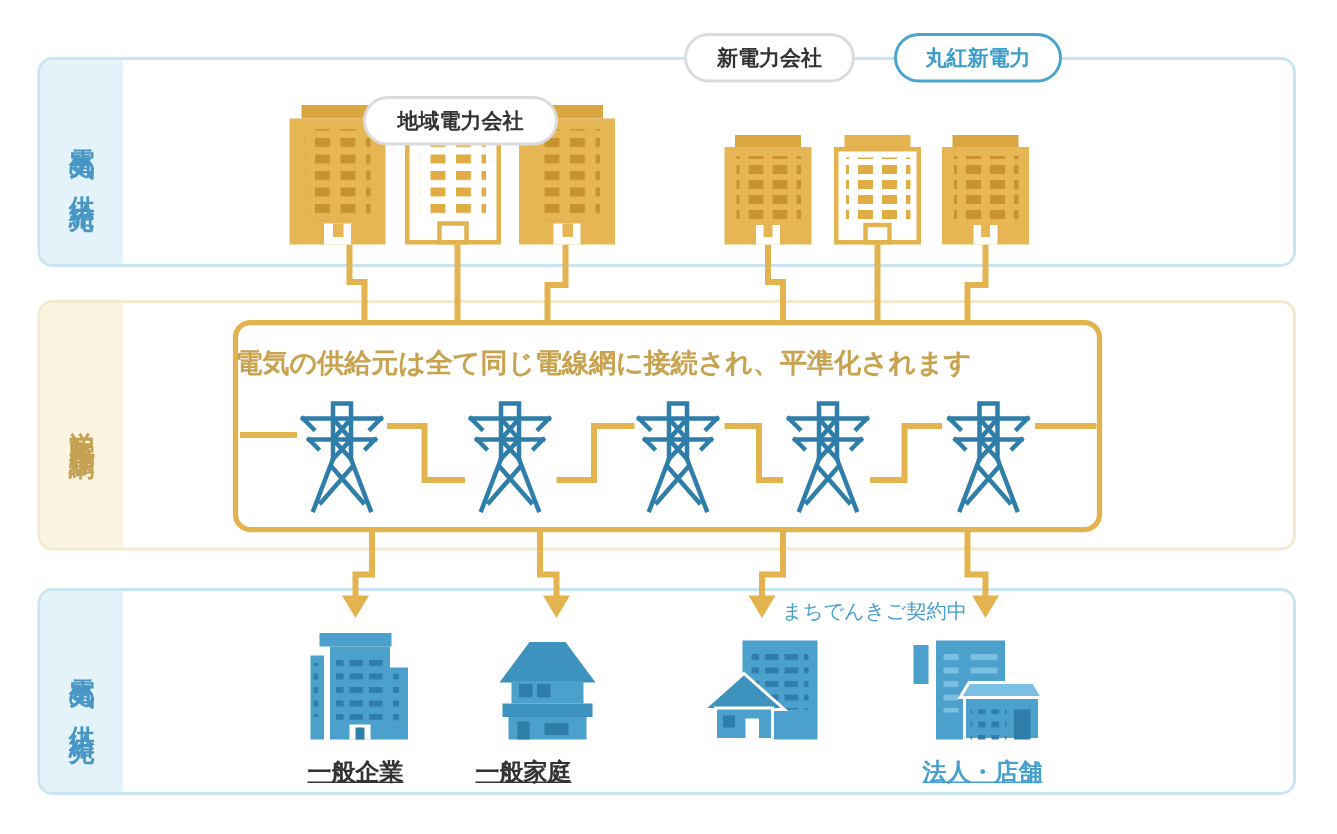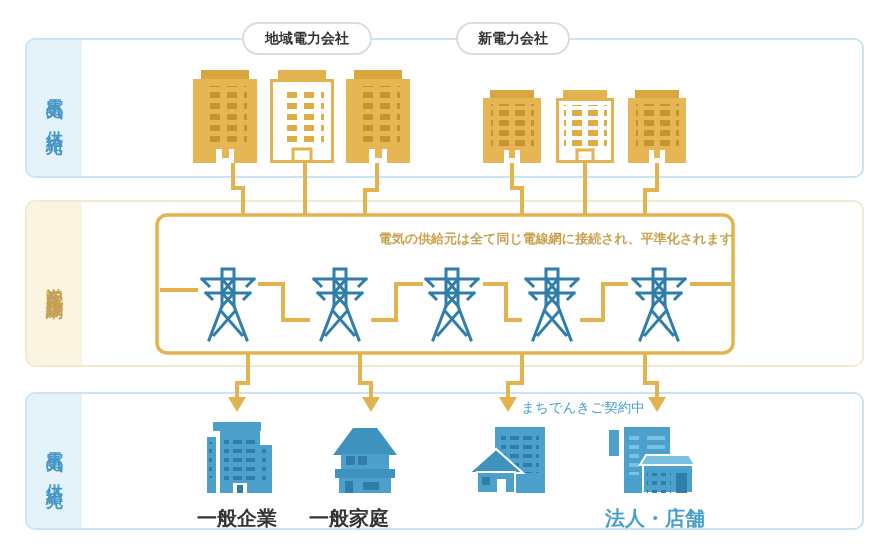--- a/index.html
+++ b/index.html
@@ -20,32 +20,32 @@
   .vlabel.gold{color:#c4a053;}
   #sec-source{top:38px;height:140px;}
   #sec-grid{top:200px;height:167px;}
   #sec-dest{top:392px;height:138px;}
   
   .pill{position:absolute;top:22px;height:33px;background:#fff;border-radius:18px;
         display:flex;align-items:center;justify-content:center;
         font-size:14px;font-weight:bold;color:#333;z-index:5;box-sizing:border-box;
         border:2px solid #dcdcdc;}
   .pill.highlight{border:2px solid #47a5d0;color:#3e9cc9;}
-  #pill-regional{left:242px;width:130px;}
+  #pill-regional{left:242px;width:130px;margin-top:42px;}
   #pill-newpower{left:456px;width:114px;text-align:right;}
   #pill-marubeni{left:596px;width:112px;}
   
   #art{position:absolute;left:0;top:0;z-index:3;}
   
-  .caption{position:absolute;left:157px;width:576px;top:230px;text-align:right;
-           font-size:13px;font-weight:bold;color:#c9a250;z-index:6;}
+  .caption{position:absolute;left:157px;width:576px;top:230px;text-align:left;
+           font-size:18px;font-weight:bold;color:#c9a250;z-index:6;}
   .contract{position:absolute;left:513px;width:140px;top:399px;text-align:center;
             font-size:13.5px;font-weight:normal;color:#47a0cb;z-index:6;}
   .dest-label{position:absolute;top:505px;width:130px;text-align:center;
-              font-size:20px;font-weight:bold;color:#333;z-index:6;}
+              font-size:16px;font-weight:bold;color:#333;z-index:6;text-decoration:underline;}
   .dest-label.blue{color:#47a0cb;}
   #dl-0{left:172px;} #dl-1{left:284px;} #dl-2{left:453px;} #dl-3{left:590px;}
 </style>
 </head>
 <body>
 
 <div id="canvas">
 
   <div class="section blue" id="sec-source">
     <div class="strip blue">
@@ -219,20 +219,21 @@
       <rect x="22" y="6" width="36" height="42" fill="url(#winBlrow)"></rect>
       <path d="M33,38 L39,28 H82 L88,38 Z" fill="#7bc0e2" stroke="#fff" stroke-width="2"></path>
       <rect x="36" y="38" width="50" height="28" fill="#4ba0cc" stroke="#fff" stroke-width="2"></rect>
       <rect x="40" y="46" width="24" height="20" fill="url(#winBn)"></rect>
       <rect x="69" y="46" width="11" height="20" fill="#2f7ea9"></rect>
     </g>
   </svg>
 
   <div class="pill" id="pill-regional">地域電力会社</div>
   <div class="pill" id="pill-newpower">新電力会社</div>
+  <div class="pill highlight" id="pill-marubeni">丸紅新電力</div>
 
   <div class="caption">電気の供給元は全て同じ電線網に接続され、平準化されます</div>
 
   <div class="contract">まちでんきご契約中</div>
 
   <div class="dest-label" id="dl-0">一般企業</div>
   <div class="dest-label" id="dl-1">一般家庭</div>
   <div class="dest-label blue" id="dl-3">法人・店舗</div>
 
 </div>

